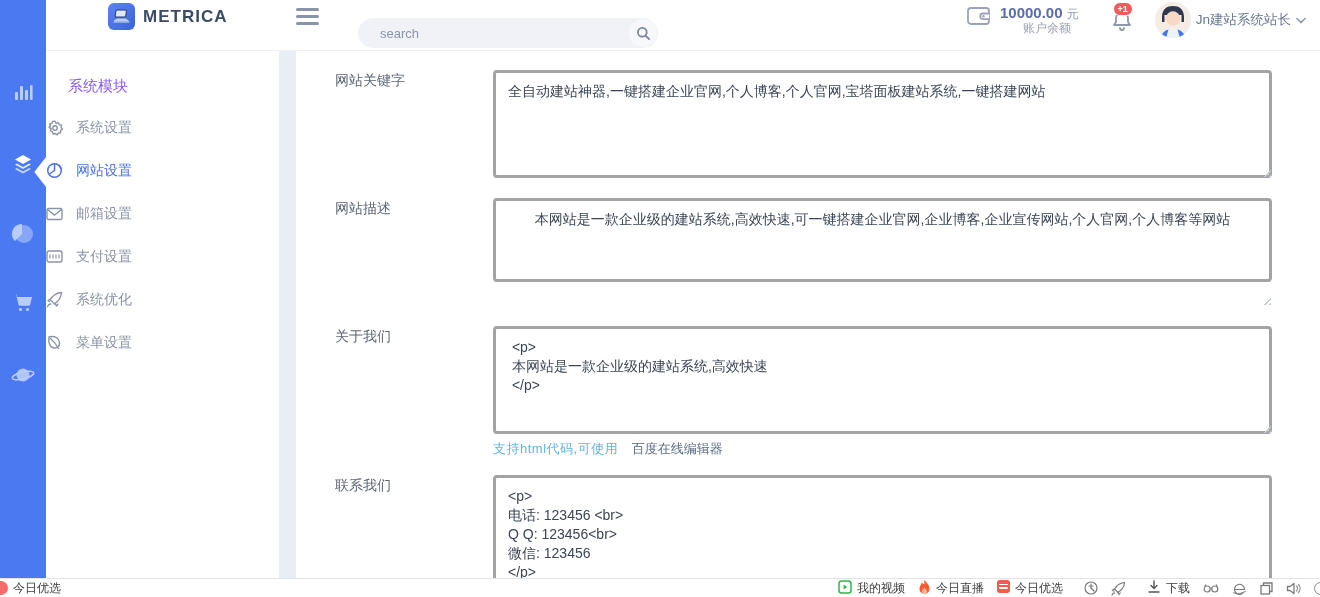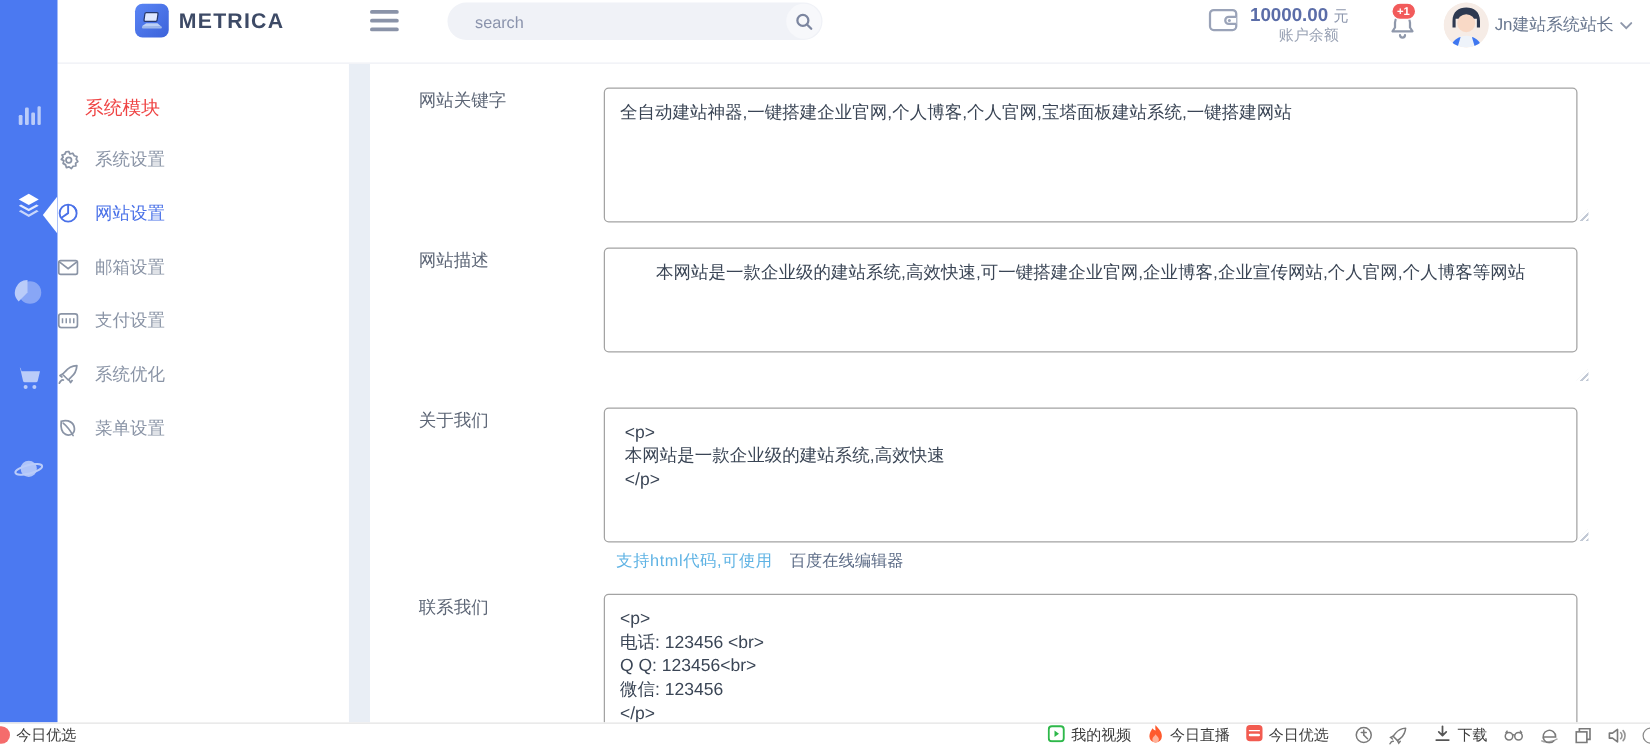--- a/index.html
+++ b/index.html
@@ -16,21 +16,21 @@
 
   
   .header { position:absolute; left:46px; top:0; right:0; height:51px; background:#fff;
     border-bottom:1px solid #eef0f5; z-index:4; }
   .logo { position:absolute; left:62px; top:3px; display:flex; align-items:center; gap:8px; }
   .logo-mark { width:27px; height:27px; border-radius:6px;
     background:linear-gradient(135deg,#5a85f5,#3c63da); display:flex; align-items:center; justify-content:center; }
   .logo-text { font-size:17px; font-weight:bold; color:#3d4a66; letter-spacing:1px; }
   .hamburger { position:absolute; left:250px; top:8px; width:23px; cursor:pointer; }
   .hamburger div { height:3px; background:#8a93a8; border-radius:2px; margin-bottom:4px; }
-  .search-pill { position:absolute; left:312px; top:2px; width:300px; height:30px; background:#f0f2f7;
+  .search-pill { position:absolute; left:312px; top:18px; width:300px; height:30px; background:#f0f2f7;
     border-radius:16px; display:flex; align-items:center; }
   .search-pill input { flex:1; border:none; outline:none; background:transparent; padding-left:22px;
     font-size:13px; color:#5a6478; font-family:inherit; }
   .search-pill input::placeholder { color:#8a93ac; }
   .search-btn { width:28px; height:28px; margin-right:1px; border-radius:50%; background:#f7f8fb;
     display:flex; align-items:center; justify-content:center; }
   .hdr-right { position:absolute; right:14px; top:0; height:40px; display:flex; align-items:center; gap:14px; }
   .balance { display:flex; align-items:flex-start; gap:8px; }
   .balance-col { line-height:1.15; }
   .balance-amt { font-size:15px; color:#5b6da8; font-weight:bold; }
@@ -38,32 +38,32 @@
   .balance-lbl { font-size:12px; color:#9aa3b5;margin-left:23px; }
   .bell-wrap { position:relative; margin-left:18px; margin-right:8px; }
   .badge { position:absolute; top:-6px; left:2px; min-width:20px; height:14px; padding:0 3px; border-radius:8px;
     background:#f25b5b; color:#fff; font-size:9px; font-weight:bold; display:flex; align-items:center;
     justify-content:center; border:1px solid #fff; }
   .avatar { width:36px; height:36px; border-radius:50%; overflow:hidden; background:#f6ece6; }
   .user { display:flex; align-items:center; gap:5px; font-size:13.5px; color:#6a7890; cursor:pointer; }
 
   
   .sidebar { position:absolute; left:46px; top:51px; width:233px; bottom:19px; background:#fff; z-index:3; }
-  .sb-title { position:absolute; left:22px; top:26px; font-size:15px; color:#ef4444; }
+  .sb-title { position:absolute; left:22px; top:26px; font-size:15px; color:#8b5cf6; }
   .sb-list { position:absolute; left:0; top:55px; right:0; list-style:none; }
   .sb-item { height:43px; display:flex; align-items:center; gap:13px; 
     font-size:14px; color:#8a94a6; cursor:pointer; }
   .sb-item .sb-ico { display:flex; width:17px; justify-content:center; }
   .sb-item.active { color:#4a71e8; }
   .divider-strip { position:absolute; left:279px; top:51px; width:17px; bottom:19px; background:#e9eef5; z-index:2; }
 
   
   .main { position:absolute; left:296px; top:51px; right:0; bottom:19px; background:#fff; overflow:hidden; z-index:1; }
   .f-label { position:absolute; left:39px; font-size:14px; color:#5c6575; }
-  .f-area { position:absolute; left:187px; width:779px; border:1px solid #a3a3a3; border-radius:4px;
+  .f-area { position:absolute; left:197px; width:779px; border:3px solid #a3a3a3; border-radius:4px;
     background:#fff; padding:9px 12px; font-size:14px; line-height:19px; color:#3a4555;
     font-family:"Liberation Sans","DejaVu Sans",sans-serif; resize:none; outline:none; overflow:hidden;
     white-space:pre-wrap; }
   .grip { position:absolute; width:10px; height:10px; background:
       repeating-linear-gradient(135deg, transparent 0 2px, #c3cad6 2px 3.4px); 
       clip-path:polygon(100% 0,100% 100%,0 100%); }
   .helper { position:absolute; left:197px; font-size:13px; }
   .helper .hint { color:#5fb3e4; letter-spacing:.5px; }
   .helper .hint-link { color:#5a6a85; margin-left:10px; cursor:pointer; }
 

